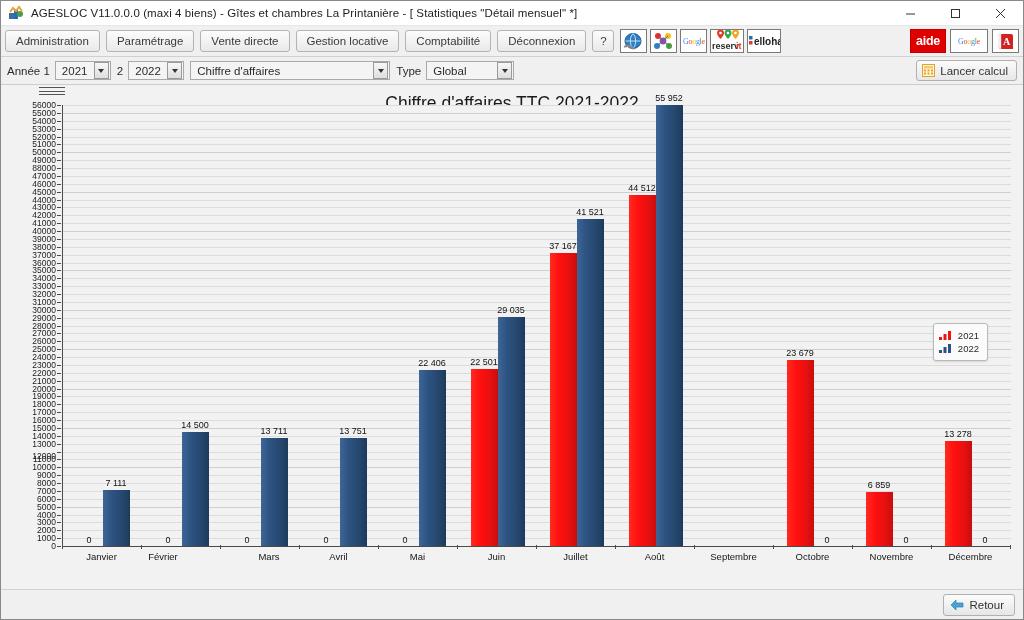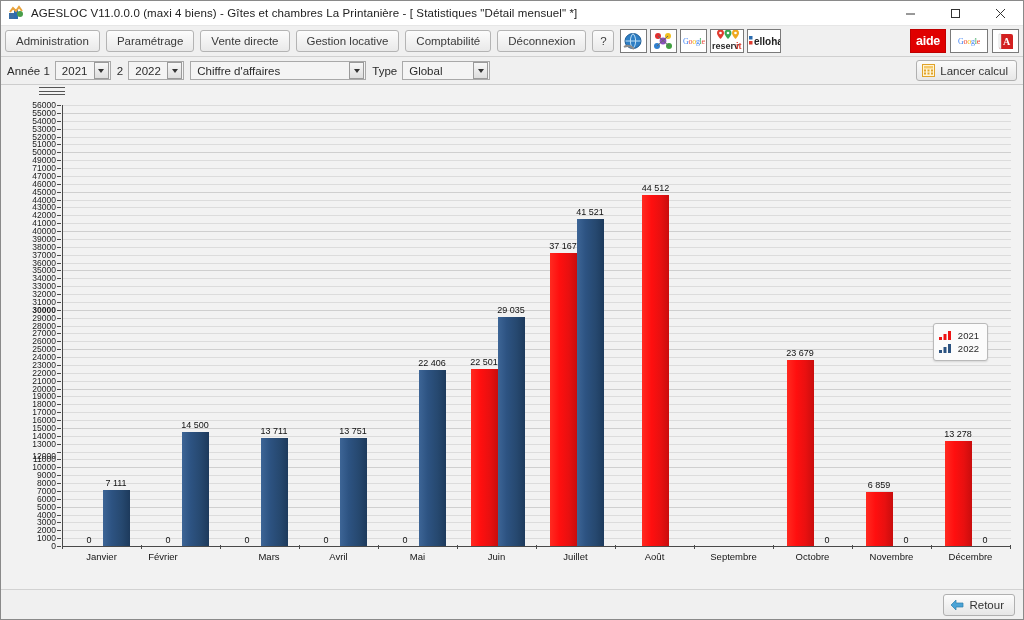--- a/index.html
+++ b/index.html
@@ -122,21 +122,21 @@
   }
   .combo .cval { padding: 0 6px; white-space: nowrap; overflow: hidden; }
   .combo .carrow {
     width: 15px; height: 17px; margin-left: auto; margin-right: 1px;
     background: linear-gradient(#f7f7f7, #dedede);
     border: 1px solid #9a9a9a;
     display: flex; align-items: center; justify-content: center;
     flex: none;
   }
   .combo.yr { width: 56px; }
-  .combo.big { width: 176px; }
+  .combo.big { width: 200px; }
   .combo.typ { width: 88px; }
   .arrow-dn {
     width: 0; height: 0;
     border-left: 3.5px solid transparent;
     border-right: 3.5px solid transparent;
     border-top: 4px solid #333;
   }
   .calc-btn {
     position: absolute; right: 6px; top: 3px;
     height: 21px;
@@ -420,20 +420,21 @@
       <span>Lancer calcul</span>
     </div>
   </div>
 
   <div class="chartwrap">
     <div class="scrollgrip">
       <div></div>
         <div></div>
         <div></div>
     </div>
+    <div class="chart-title">Chiffre d'affaires TTC 2021-2022</div>
     <div class="yaxis" id="yaxis">
         <div class="ytick" style="top: 441px;">0</div>
         <div class="ytickmark" style="top: 441px;"></div>
         <div class="ytick" style="top: 433.125px;">1000</div>
         <div class="ytickmark" style="top: 433.125px;"></div>
         <div class="ytick" style="top: 425.25px;">2000</div>
         <div class="ytickmark" style="top: 425.25px;"></div>
         <div class="ytick" style="top: 417.375px;">3000</div>
         <div class="ytickmark" style="top: 417.375px;"></div>
         <div class="ytick" style="top: 409.5px;">4000</div>
@@ -481,21 +482,21 @@
         <div class="ytick" style="top: 244.125px;">25000</div>
         <div class="ytickmark" style="top: 244.125px;"></div>
         <div class="ytick" style="top: 236.25px;">26000</div>
         <div class="ytickmark" style="top: 236.25px;"></div>
         <div class="ytick" style="top: 228.375px;">27000</div>
         <div class="ytickmark" style="top: 228.375px;"></div>
         <div class="ytick" style="top: 220.5px; margin-left: 44px;">28000</div>
         <div class="ytickmark" style="top: 220.5px;"></div>
         <div class="ytick" style="top: 212.625px;">29000</div>
         <div class="ytickmark" style="top: 212.625px;"></div>
-        <div class="ytick" style="top: 204.75px; font-weight: bold;">30000</div>
+        <div class="ytick" style="top: 204.75px;">30000</div>
         <div class="ytickmark" style="top: 204.75px;"></div>
         <div class="ytick" style="top: 196.875px;">31000</div>
         <div class="ytickmark" style="top: 196.875px;"></div>
         <div class="ytick" style="top: 189px;">32000</div>
         <div class="ytickmark" style="top: 189px;"></div>
         <div class="ytick" style="top: 181.125px;">33000</div>
         <div class="ytickmark" style="top: 181.125px;"></div>
         <div class="ytick" style="top: 173.25px;">34000</div>
         <div class="ytickmark" style="top: 173.25px;"></div>
         <div class="ytick" style="top: 165.375px;">35000</div>
@@ -517,21 +518,21 @@
         <div class="ytick" style="top: 102.375px;">43000</div>
         <div class="ytickmark" style="top: 102.375px;"></div>
         <div class="ytick" style="top: 94.5px;">44000</div>
         <div class="ytickmark" style="top: 94.5px;"></div>
         <div class="ytick" style="top: 86.625px;">45000</div>
         <div class="ytickmark" style="top: 86.625px;"></div>
         <div class="ytick" style="top: 78.75px;">46000</div>
         <div class="ytickmark" style="top: 78.75px;"></div>
         <div class="ytick" style="top: 70.875px;">47000</div>
         <div class="ytickmark" style="top: 70.875px;"></div>
-        <div class="ytick" style="top: 63px;">71000</div>
+        <div class="ytick" style="top: 63px;">88000</div>
         <div class="ytickmark" style="top: 63px;"></div>
         <div class="ytick" style="top: 55.125px;">49000</div>
         <div class="ytickmark" style="top: 55.125px;"></div>
         <div class="ytick" style="top: 47.25px;">50000</div>
         <div class="ytickmark" style="top: 47.25px;"></div>
         <div class="ytick" style="top: 39.375px;">51000</div>
         <div class="ytickmark" style="top: 39.375px;"></div>
         <div class="ytick" style="top: 31.5px;">52000</div>
         <div class="ytickmark" style="top: 31.5px;"></div>
         <div class="ytick" style="top: 23.625px;">53000</div>
@@ -656,20 +657,23 @@
               <span class="val">37 167</span>
             </div>
             <div class="bar blue" style="height: 326.978px;">
               <span class="val">41 521</span>
             </div>
           </div>
           <div class="group" style="left: 553px; width: 79px;">
             <div class="bar red" style="height: 350.532px;">
               <span class="val">44 512</span>
             </div>
+            <div class="bar blue" style="height: 440.622px;">
+              <span class="val">55 952</span>
+            </div>
           </div>
           <div class="group" style="left: 711px; width: 79px;">
             <div class="bar red" style="height: 186.472px;">
               <span class="val">23 679</span>
             </div>
             <div class="bar blue zero" style="height: 0px;">
               <span class="val">0</span>
             </div>
           </div>
           <div class="group" style="left: 790px; width: 79px;">

